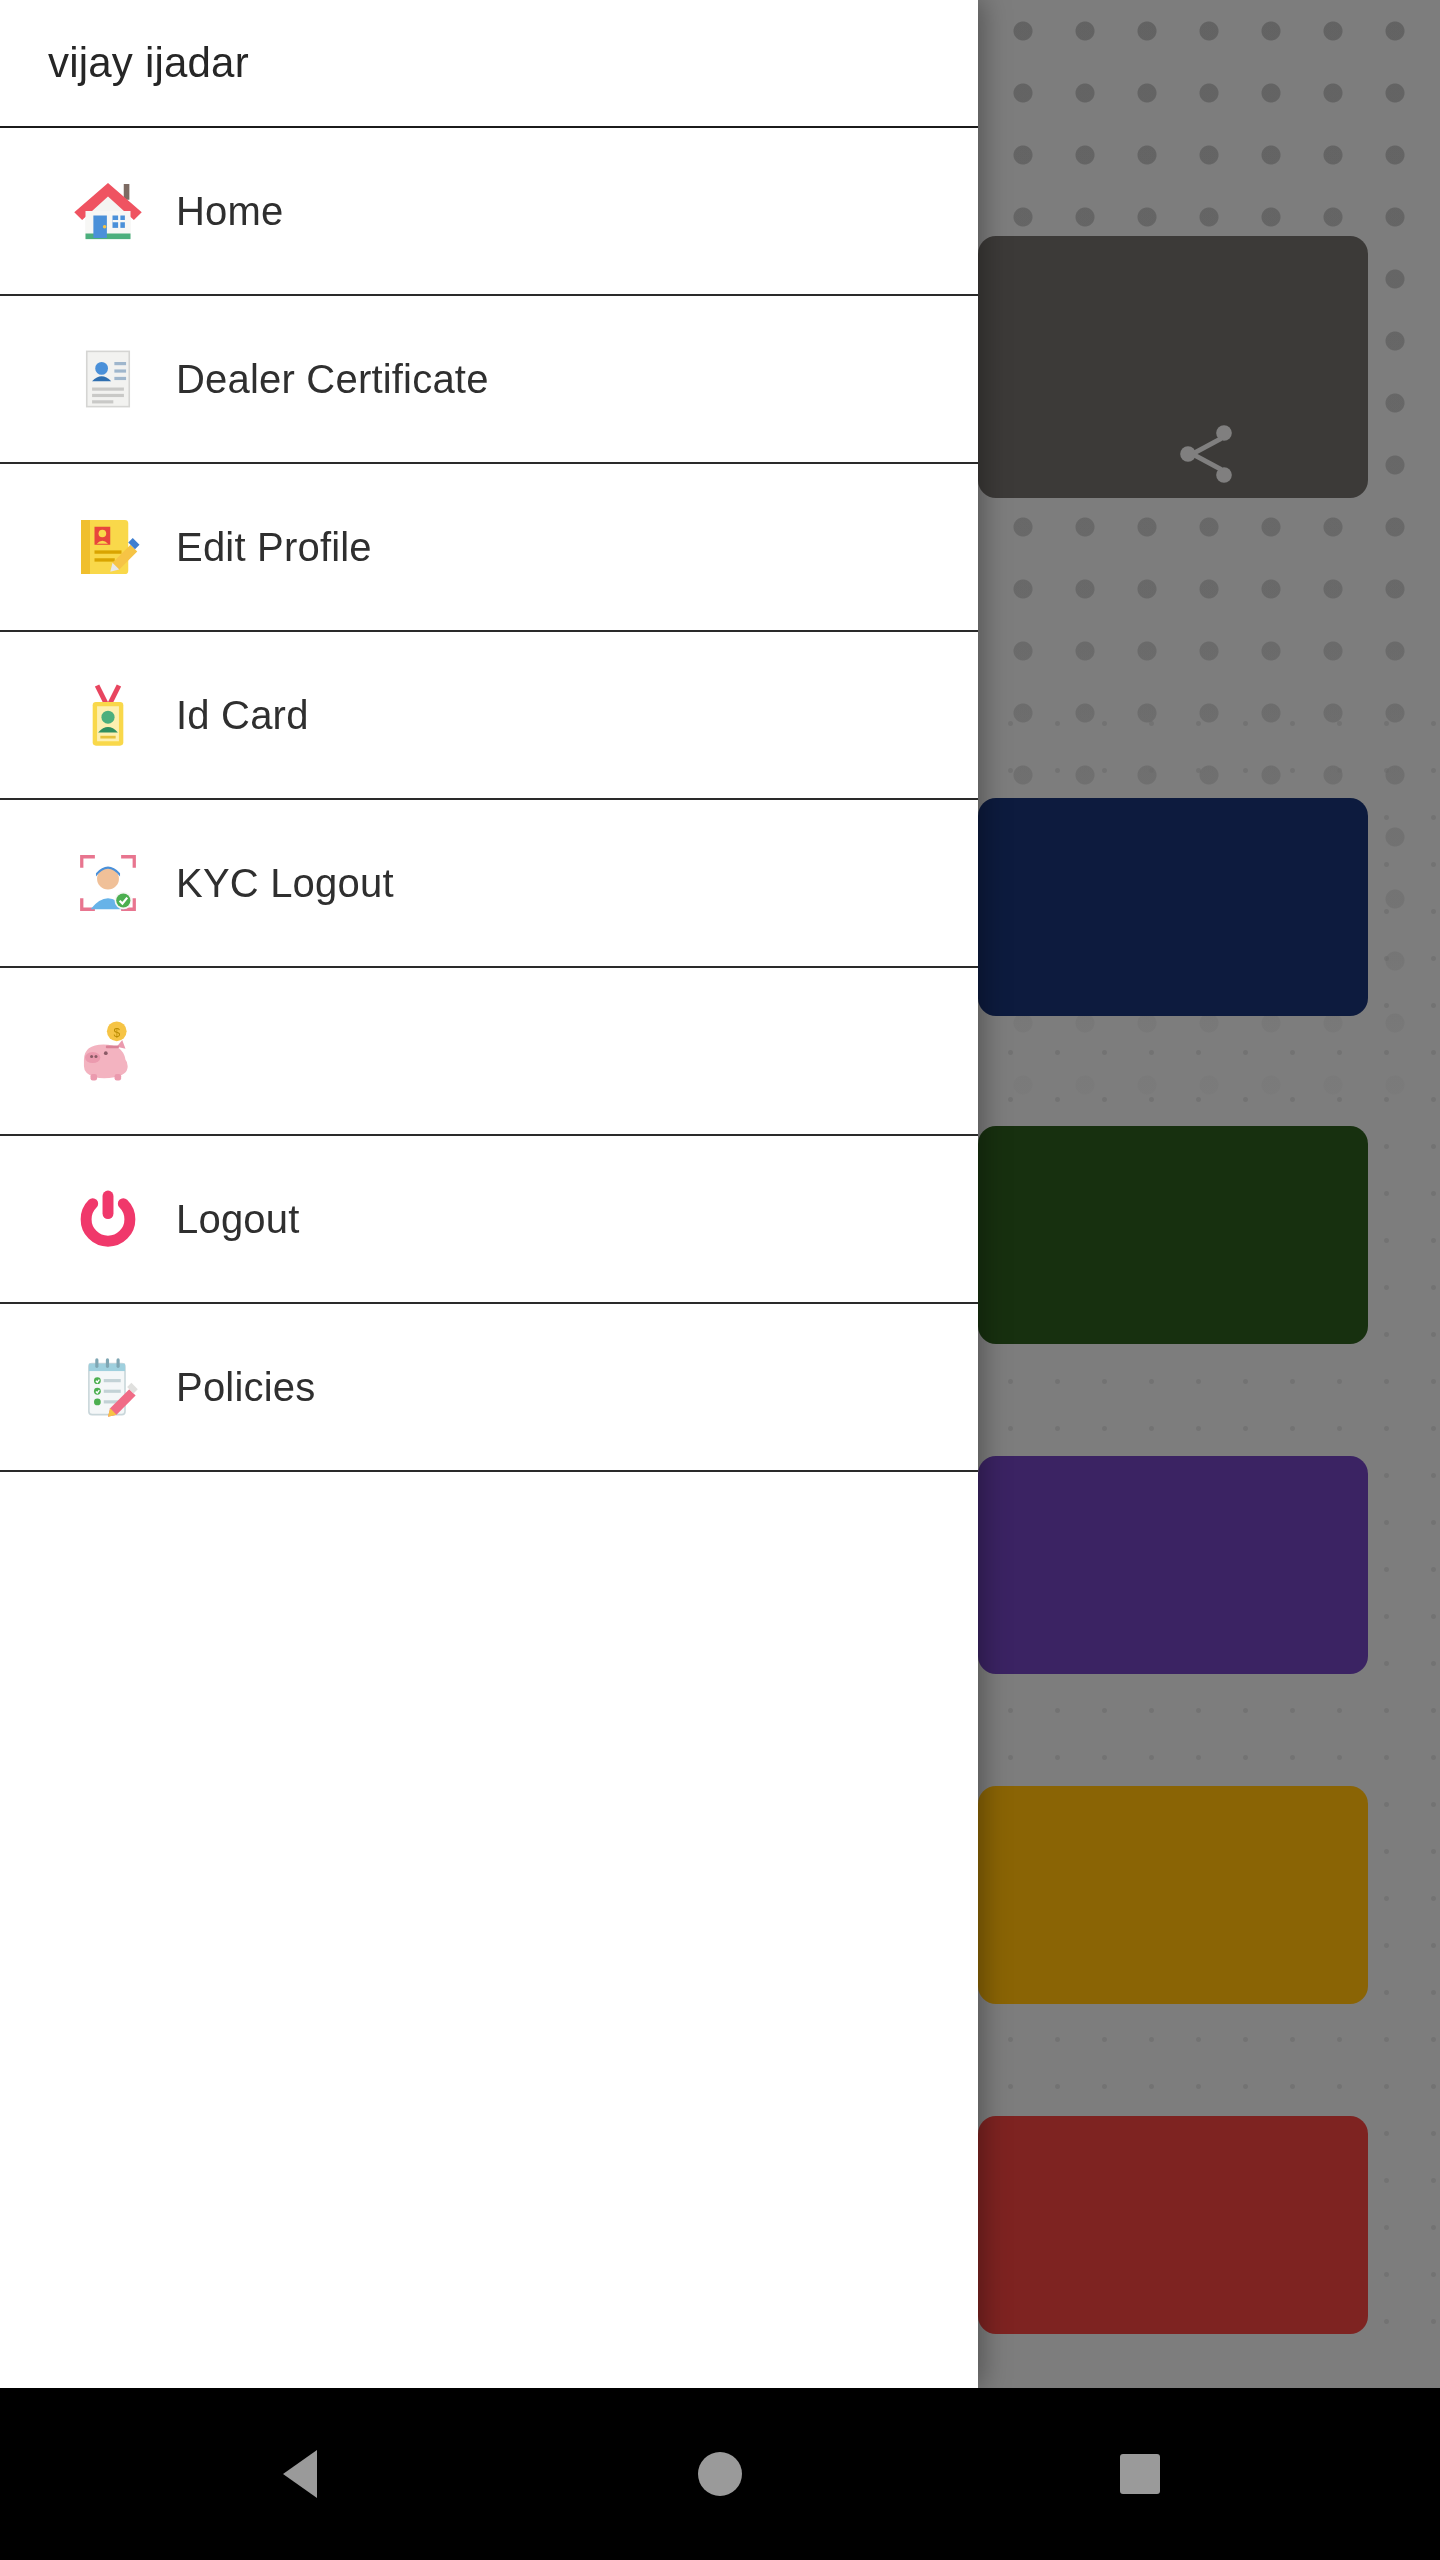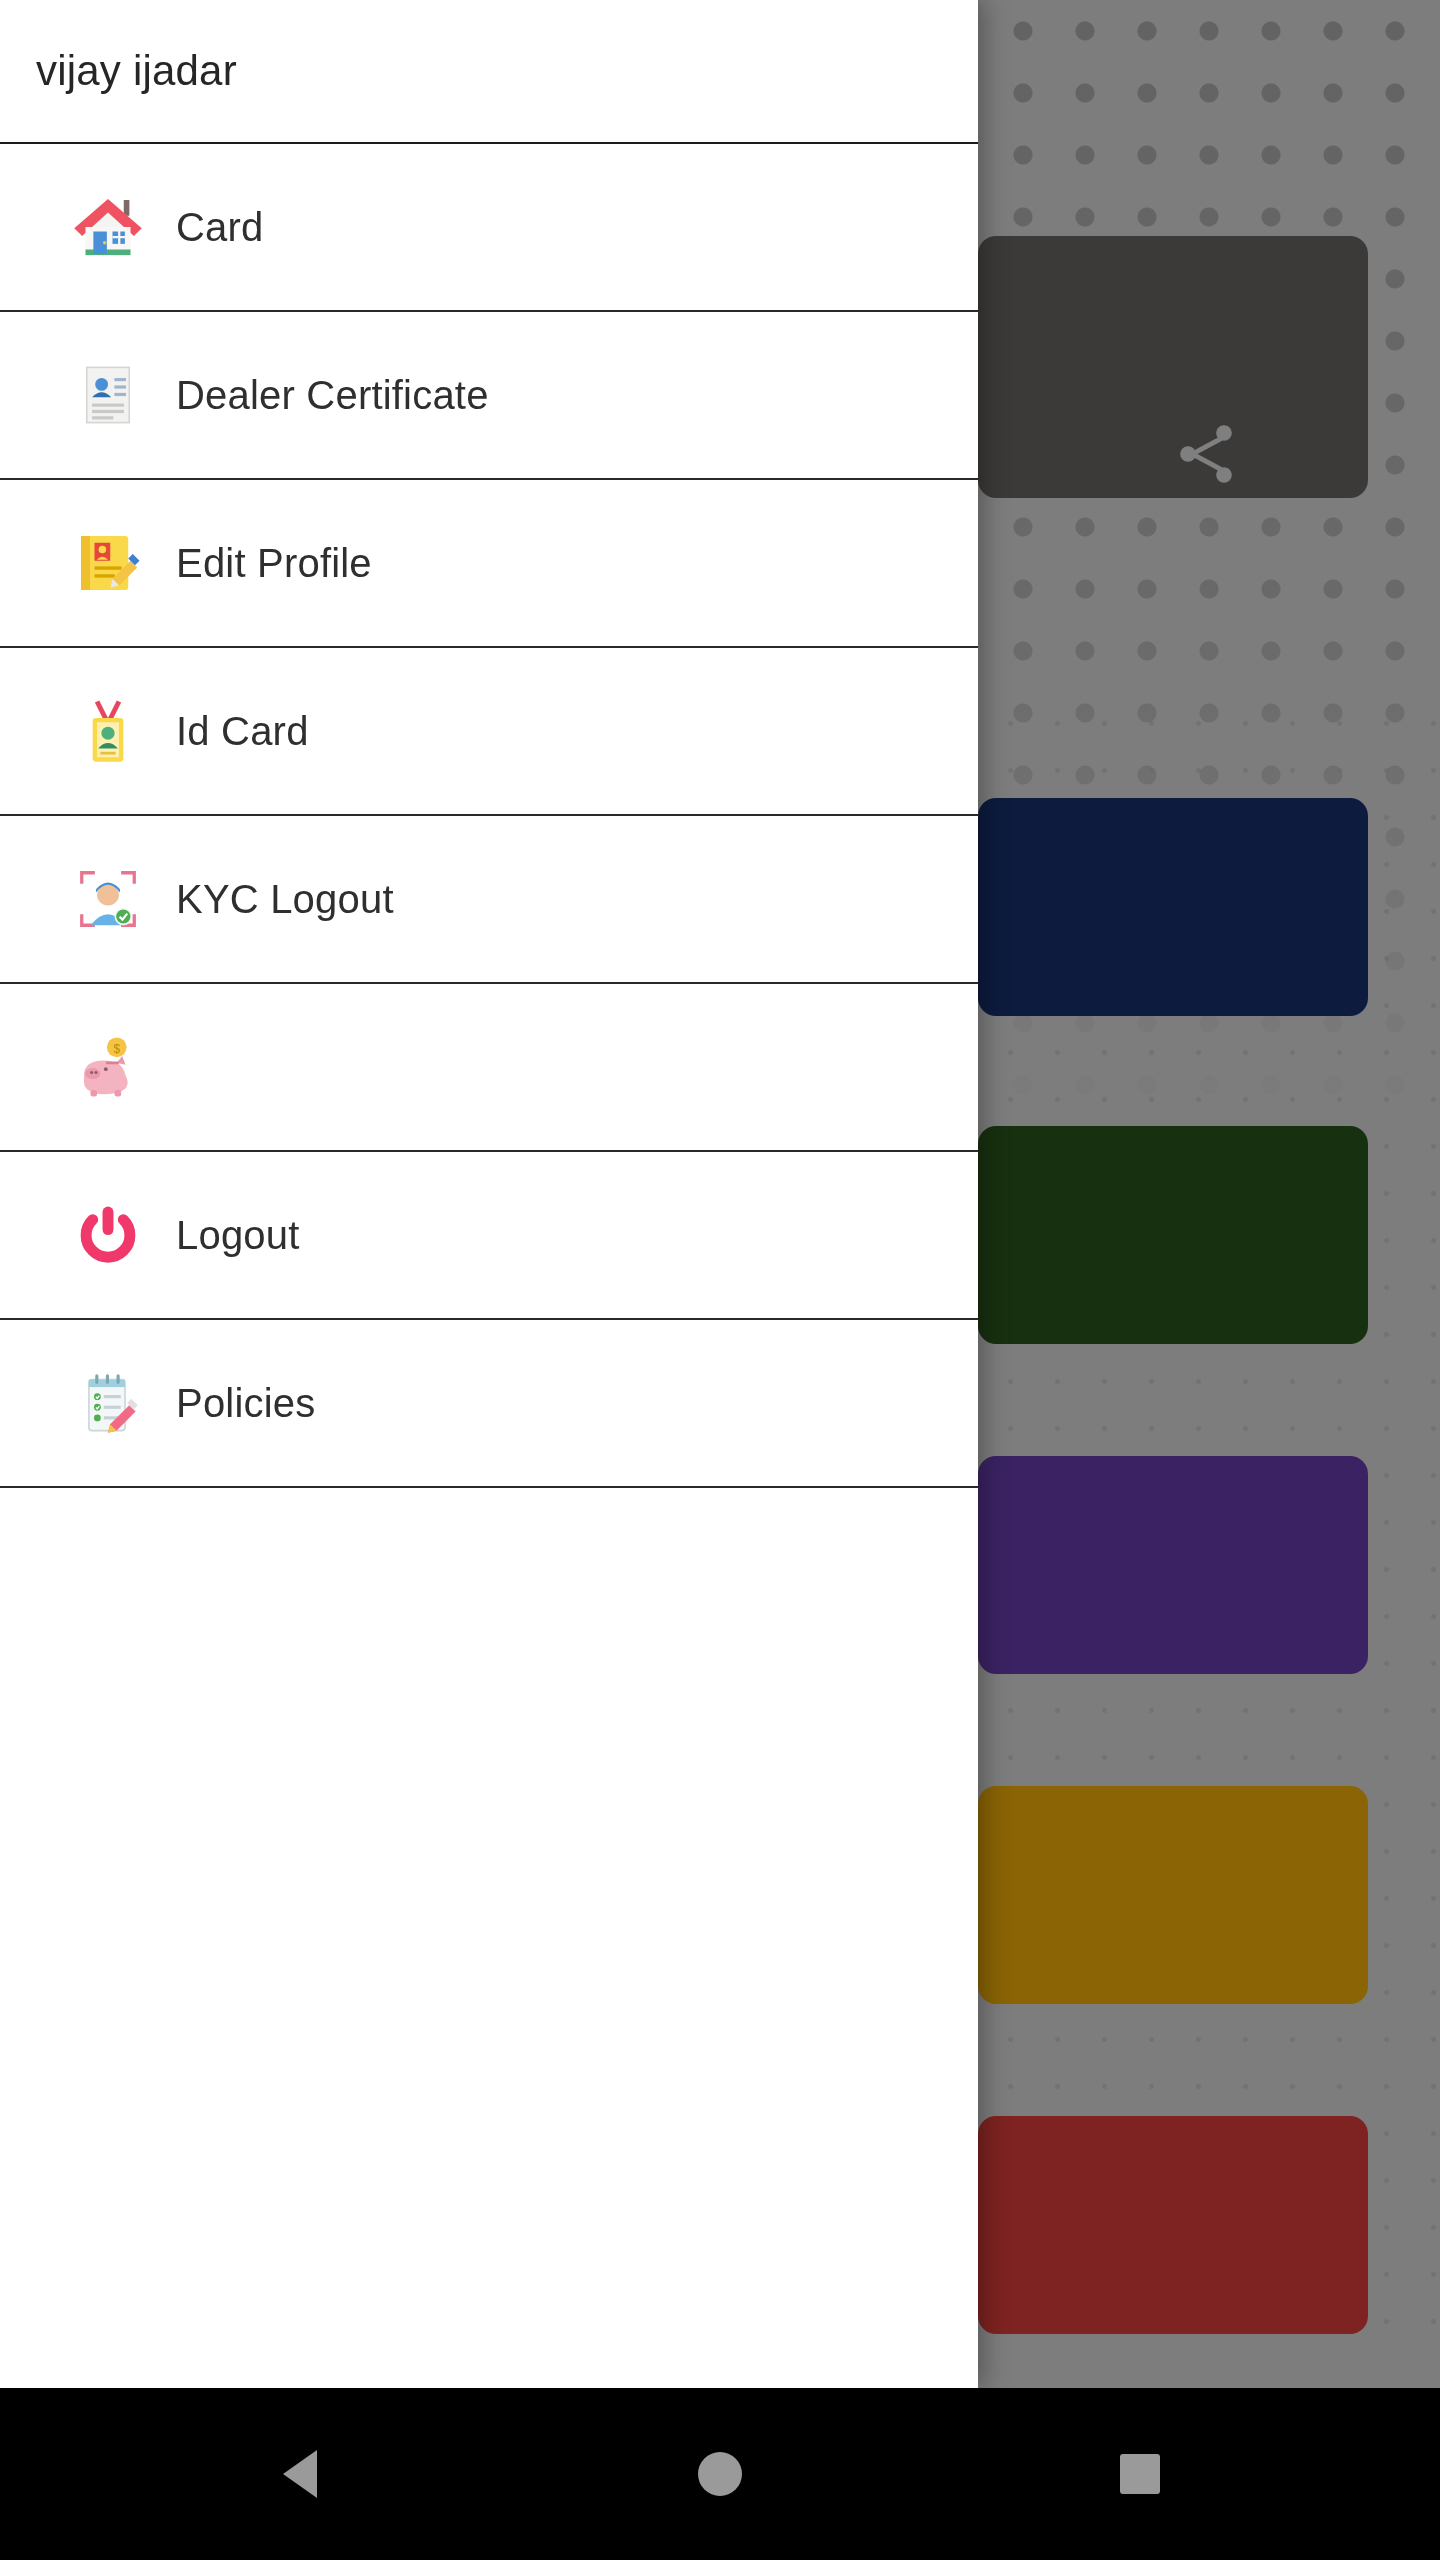--- a/index.html
+++ b/index.html
@@ -75,24 +75,24 @@
     position: absolute;
     top: 0;
     left: 0;
     width: 978px;
     height: 2388px;
     background: #ffffff;
     box-shadow: 4px 0 26px rgba(0,0,0,0.35);
     z-index: 5;
   }
   #drawer-header {
-    height: 144px;
+    height: 128px;
     display: flex;
     align-items: center;
-    padding-left: 36px;
+    padding-left: 48px;
     box-sizing: border-box;
     border-bottom: 2px solid #1b1b1b;
     background: #ffffff;
   }
   #drawer-user-name {
     font-size: 42px;
     color: #262626;
     letter-spacing: 0.2px;
   }
 
@@ -206,21 +206,21 @@
         <path d="M32 7 L62 33 L55 40 L32 19 L9 40 L2 33 Z" fill="#ef5361"></path>
         <rect x="12" y="32" width="40" height="24" fill="#f7f7f5"></rect>
         <rect x="12" y="52" width="40" height="5" fill="#4caf7d"></rect>
         <rect x="19" y="36" width="12" height="20" fill="#4a90d9"></rect>
         <rect x="36" y="36" width="11" height="11" fill="#4a90d9"></rect>
         <rect x="41" y="35" width="2" height="13" fill="#f7f7f5"></rect>
         <rect x="36" y="40" width="12" height="2" fill="#f7f7f5"></rect>
         <circle cx="29" cy="46" r="1.6" fill="#f6c445"></circle>
       </svg>
     </div>
-    <div class="drawer-item-label">Card</div>
+    <div class="drawer-item-label">Home</div>
   </div>
 
   <div class="drawer-item">
     <div class="drawer-item-icon">
       <svg viewBox="0 0 64 64" width="68" height="68">
         <rect x="12" y="6" width="40" height="52" fill="#f2f2f0" stroke="#d5d5d3" stroke-width="1.5"></rect>
         <circle cx="26" cy="22" r="6" fill="#4a90d9"></circle>
         <path d="M17 34 q9 -9 18 0 z" fill="#2f6fb0"></path>
         <rect x="38" y="16" width="11" height="3" fill="#9fb6cc"></rect>
         <rect x="38" y="23" width="11" height="3" fill="#9fb6cc"></rect>

